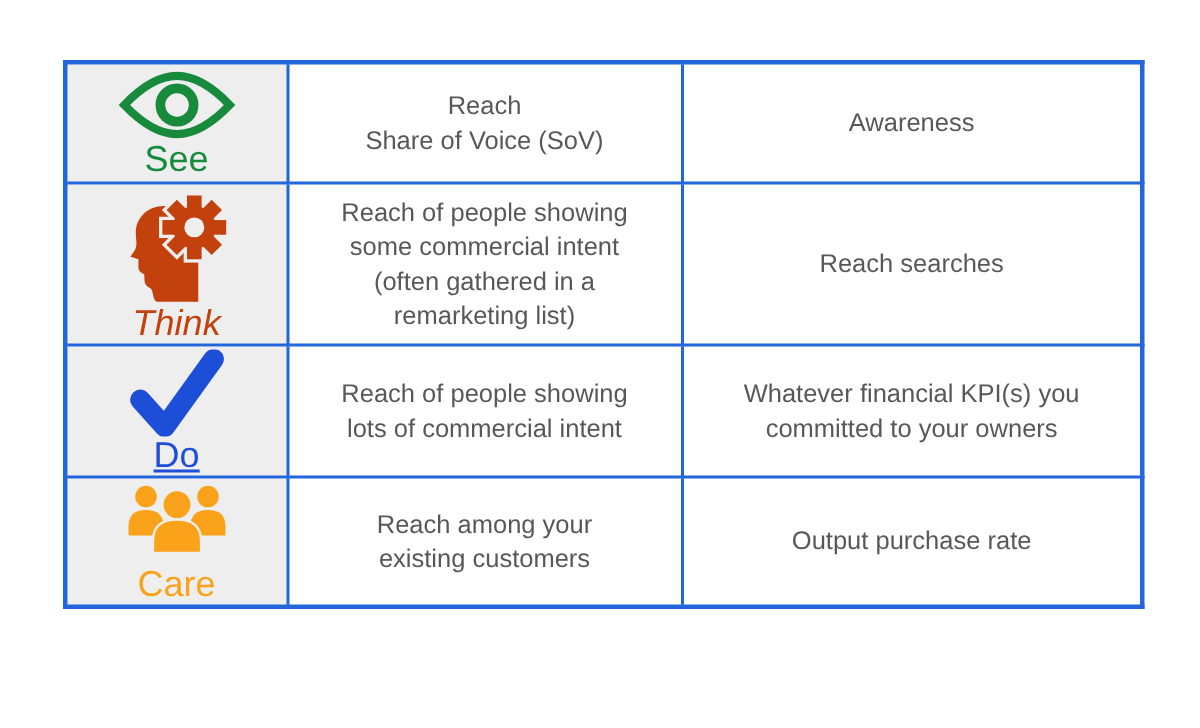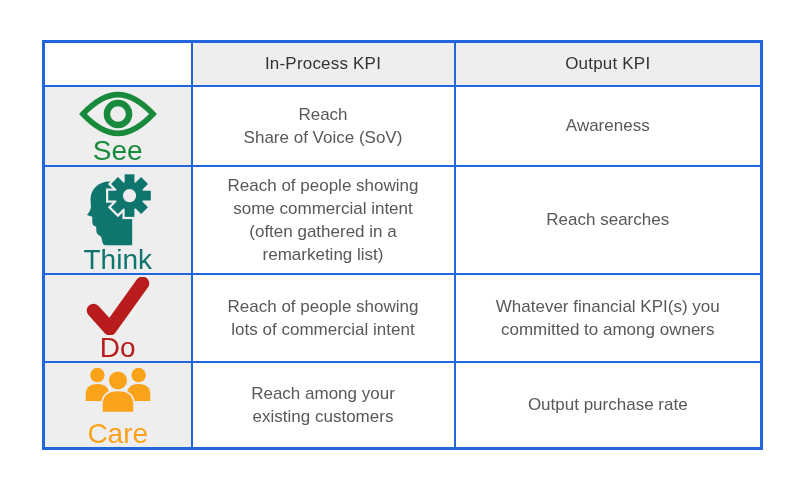--- a/index.html
+++ b/index.html
@@ -28,48 +28,37 @@
   td.plain{background:#ffffff;}
   .hdr-text{color:#333333;font-size:17px;letter-spacing:.2px;}
   .cell-text{
     color:#585858;font-size:17px;line-height:23px;
     white-space:pre-line;
   }
   .icon-cell-inner{
     display:flex;flex-direction:column;align-items:center;justify-content:center;
     gap:1px;
   }
-  .row-label{font-size:28px;line-height:23px;}
+  .row-label{font-size:24px;line-height:23px;}
   .icon{display:block;}
   .halo-fill{fill:#eeeeee;}
   .halo-outline{fill:none;stroke:#eeeeee;stroke-width:5;}
   .person-front{stroke:#eeeeee;stroke-width:3.5;paint-order:stroke;}
 </style>
 </head>
 <body>
 
 <table class="kpi">
   <colgroup>
     <col style="width:148px">
     <col style="width:263px">
     <col style="width:307px">
   </colgroup>
 
   <tbody>
-      <tr class="hdr">
-    <td class="plain">
-      <span class="hdr-text"></span>
-    </td>
-    <td class="shade">
-      <span class="hdr-text">In-Process KPI</span>
-    </td>
-    <td class="shade">
-      <span class="hdr-text">Output KPI</span>
-    </td>
-  </tr>
 
   <tr class="r-see">
     <td class="shade">
       <div class="icon-cell-inner" style="color: rgb(24, 138, 60);">
         <svg class="icon" width="80" height="48" viewBox="0 0 84 52">
           <path d="M4 26 Q24 5 42 5 Q60 5 80 26 Q60 47 42 47 Q24 47 4 26 Z" fill="none" stroke="currentColor" stroke-width="6" stroke-linejoin="miter"></path>
           <circle cx="42" cy="26" r="12" fill="none" stroke="currentColor" stroke-width="7"></circle>
         </svg>
         <span class="row-label">See</span>
       </div>
@@ -78,21 +67,21 @@
       <span class="cell-text">Reach
 Share of Voice (SoV)</span>
     </td>
     <td class="plain">
       <span class="cell-text">Awareness</span>
     </td>
   </tr>
 
   <tr class="r-think">
     <td class="shade">
-      <div class="icon-cell-inner" style="color: #0f766e;">
+      <div class="icon-cell-inner" style="color: #c2410c; font-style: italic;">
         <svg class="icon" width="74" height="78" viewBox="0 0 82 88">
 
           <path fill="currentColor" d="M28 86 L57 86 L57 44 C57 26 46 14 31 14
             C19 14 10 23 10 34 C10 40 12 44 8 49 L6 52 L12 54 L12 60
             C12 63 14 64 16 65 C17 66 16 69 17 72 C18 75 21 75 22 77
             C23 79 23 82 24 84 C25 86 26 86 28 86 Z"></path>
 
           <g class="halo-outline">
             <rect x="48.5" y="6" width="11" height="48"></rect>
             <rect x="48.5" y="6" width="11" height="48" transform="rotate(45 54 30)"></rect>
@@ -119,34 +108,34 @@
 (often gathered in a
 remarketing list)</span>
     </td>
     <td class="plain">
       <span class="cell-text">Reach searches</span>
     </td>
   </tr>
 
   <tr class="r-do">
     <td class="shade">
-      <div class="icon-cell-inner" style="color: #b91c1c;">
+      <div class="icon-cell-inner" style="color: #1d4ed8; text-decoration: underline;">
         <svg class="icon" width="66" height="58" viewBox="0 0 72 64">
           <path d="M9 37 L27 57 L63 7" fill="none" stroke="currentColor" stroke-width="15" stroke-linecap="round" stroke-linejoin="round"></path>
         </svg>
         <span class="row-label">Do</span>
       </div>
     </td>
     <td class="plain">
       <span class="cell-text">Reach of people showing
 lots of commercial intent</span>
     </td>
     <td class="plain">
       <span class="cell-text">Whatever financial KPI(s) you
-committed to among owners</span>
+committed to your owners</span>
     </td>
   </tr>
 
   <tr class="r-care">
     <td class="shade">
       <div class="icon-cell-inner" style="color: rgb(249, 162, 26); justify-content: space-between;">
         <svg class="icon" width="70" height="56" viewBox="0 0 78 62">
           <g fill="currentColor">
 
             <circle cx="16" cy="11" r="8"></circle>

